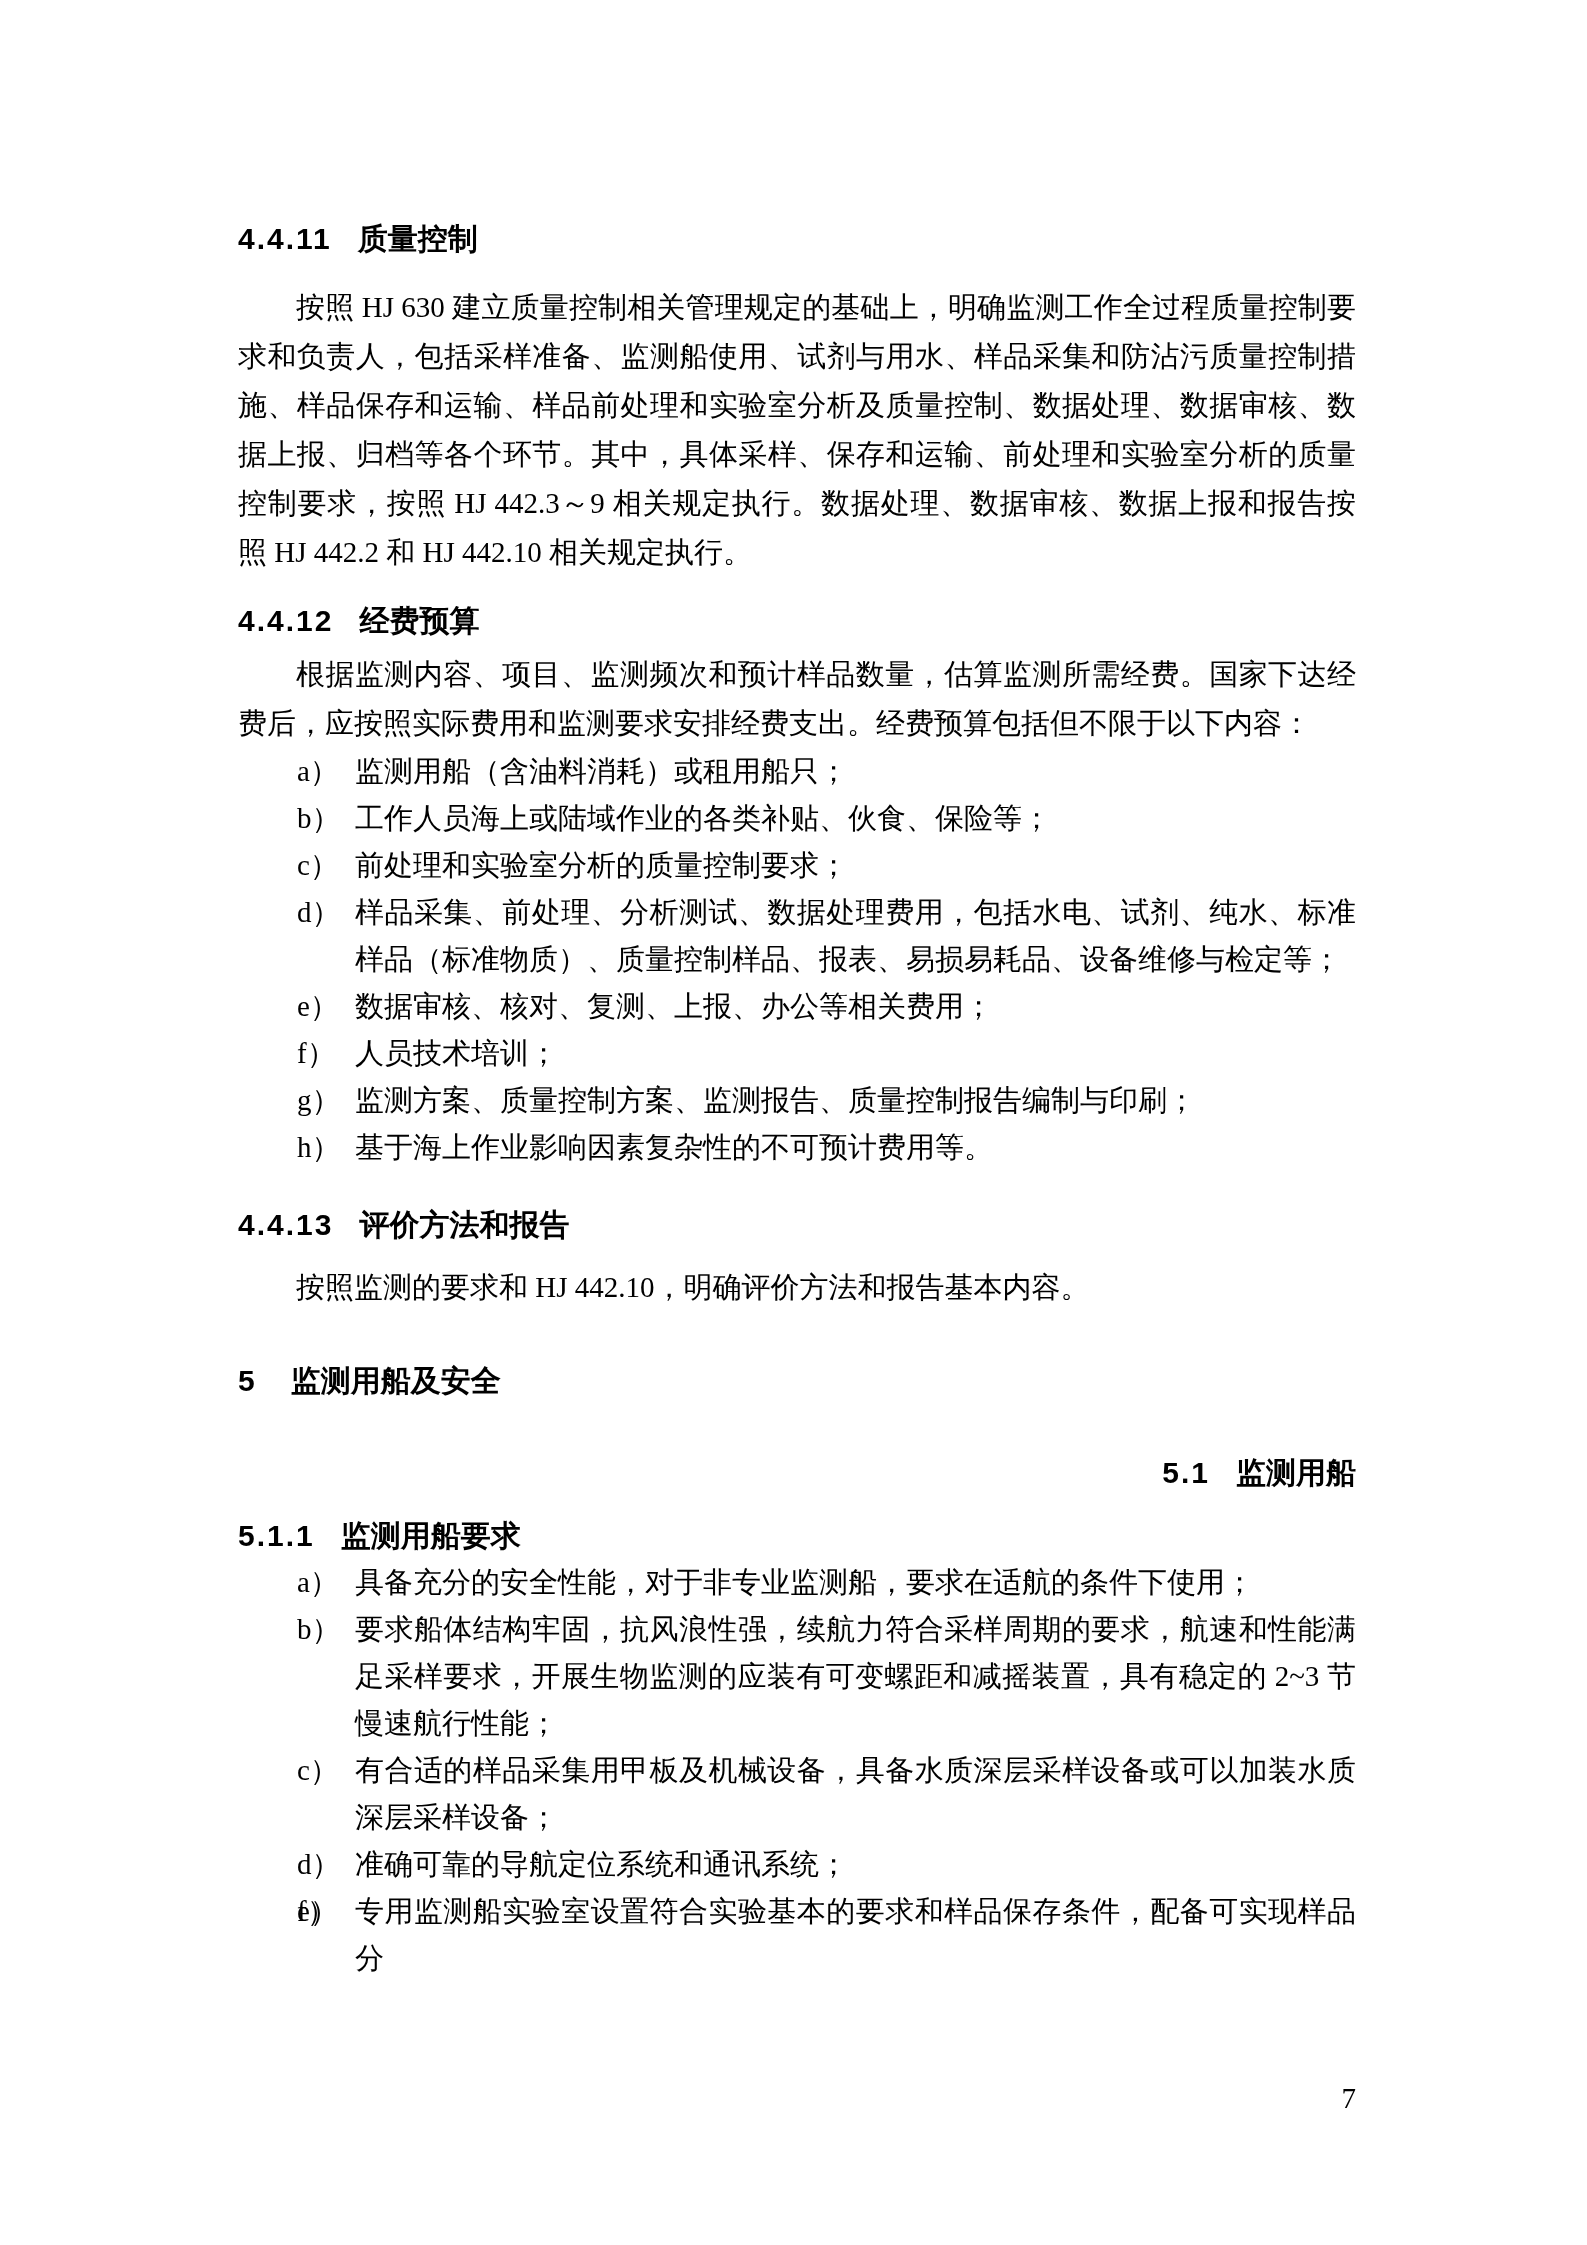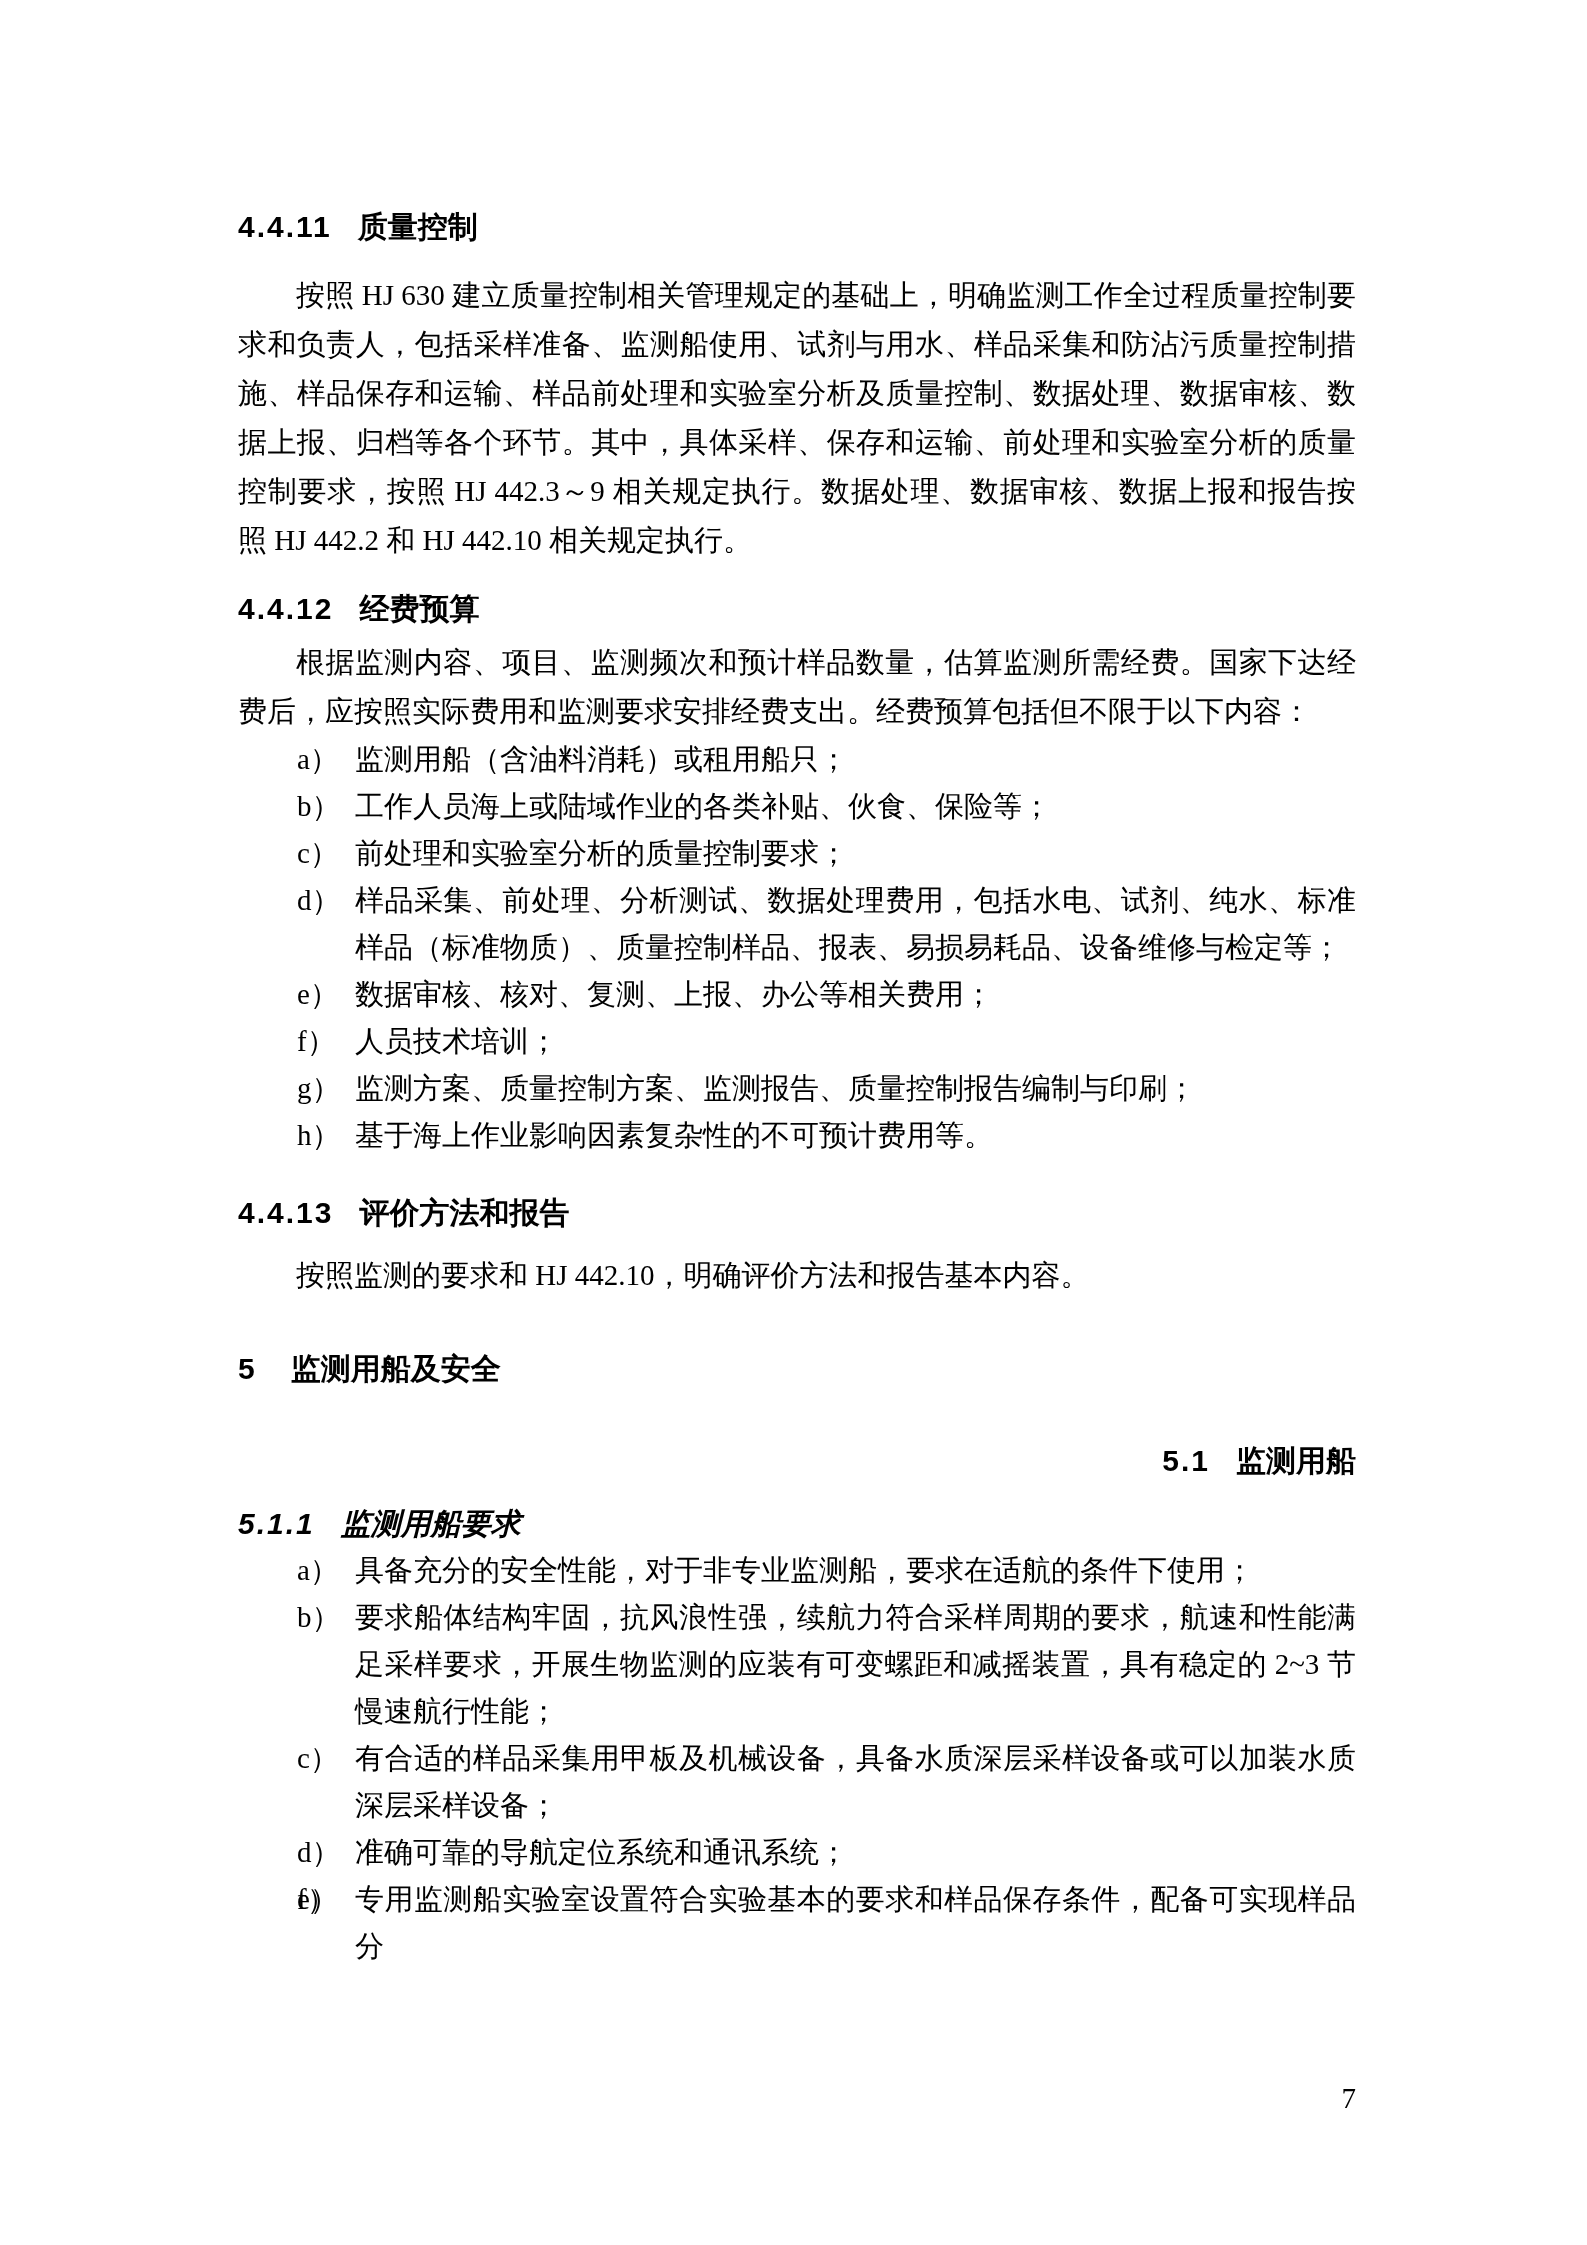--- a/index.html
+++ b/index.html
@@ -9,21 +9,21 @@
     height: 2245px;
     margin: 0 auto;
     background: #ffffff;
     overflow: hidden;
     color: #000000;
     font-family: "Liberation Serif", "DejaVu Serif", serif;
   }
   .content {
     position: absolute;
     left: 238px;
-    top: 0;
+    top: 12px;
     width: 1118px;
   }
   
   .para {
     font-size: 29px;
     line-height: 49px;
     text-align: justify;
     text-indent: 58px;
     margin: 0;
   }
@@ -42,21 +42,21 @@
 
   .mt-first { margin-top: 203px; }
   .mt-p1    { margin-top: 21px; }
   .mt-h4412 { margin-top: 20px; }
   .mt-p2    { margin-top: 6px; }
   .mt-list1 { margin-top: 8px; }
   .mt-h4413 { margin-top: 30px; }
   .mt-p3    { margin-top: 15px; }
   .mt-h5    { margin-top: 45px; }
   .mt-h51   { margin-top: 45px; text-align: right; }
-  .mt-h511  { margin-top: 16px; font-style: italic; }
+  .mt-h511  { margin-top: 16px; }
   .mt-list2 { margin-top: 26px; }
 
   
   ul.ltr-list { list-style: none; margin: 0; padding: 0; }
   ul.ltr-list li {
     position: relative;
     padding-left: 117px;
     font-size: 29px;
     line-height: 47px;
     text-align: justify;

